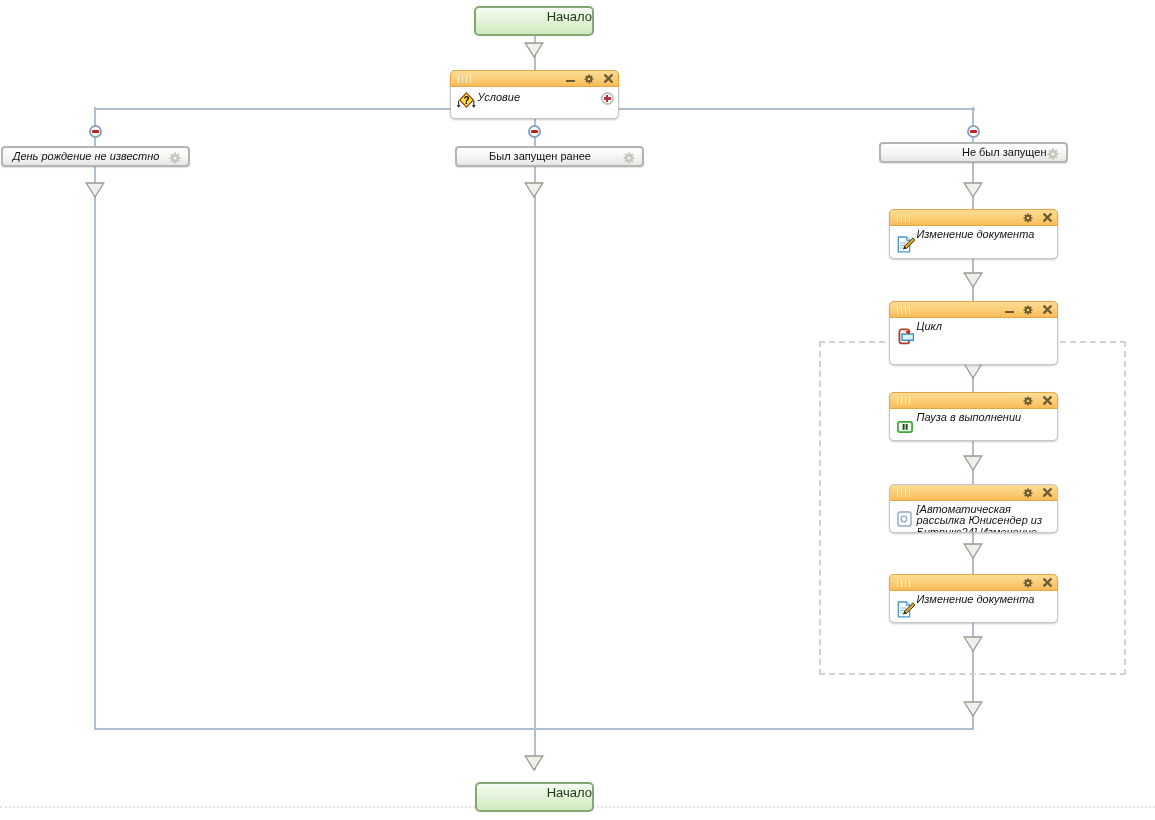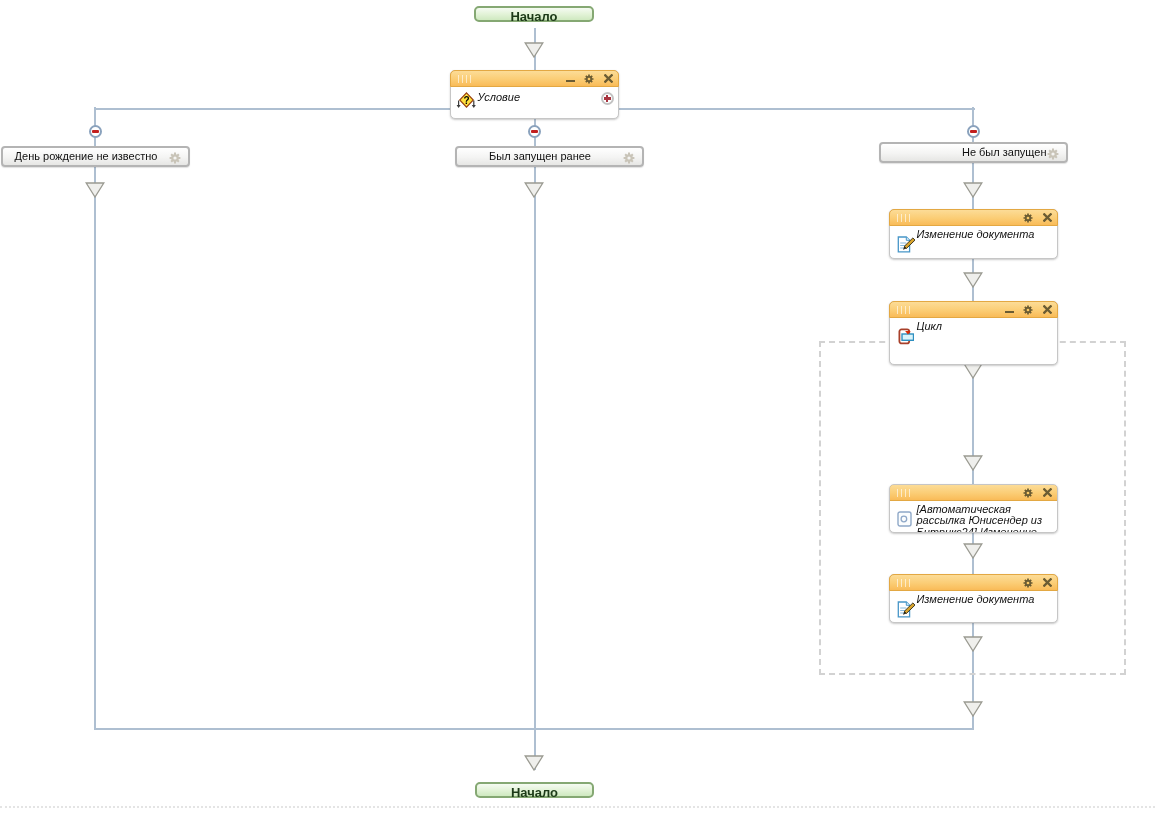--- a/index.html
+++ b/index.html
@@ -20,23 +20,23 @@
        border-radius:5px;z-index:5;box-shadow:0 1px 2px rgba(100,100,100,.35);}
   .tbar{position:relative;height:15px;margin:-1px -1px 0 -1px;
         background:linear-gradient(#fcdc97,#fbcd75 55%,#f9bb58);
         border:1px solid #e3a843;border-radius:5px 5px 0 0;}
   .grip{position:absolute;left:7px;top:4px;width:14px;height:8px;
         background:repeating-linear-gradient(90deg,rgba(255,255,255,.6) 0 1px,rgba(0,0,0,0) 1px 4px);}
   .tmin{position:absolute;width:9px;height:2.4px;top:9px;background:#6b5c33;}
   .ticon{position:absolute;top:2px;}
   .btxt{position:absolute;left:27px;top:19px;right:-4px;font-size:11px;line-height:11.9px;color:#111;font-style:italic;}
   .bicon{position:absolute;left:7px;}
-  .gbtn{position:absolute;box-sizing:border-box;height:16px;border:2px solid #85a873;border-radius:5px;
+  .gbtn{position:absolute;box-sizing:border-box;height:30px;border:2px solid #85a873;border-radius:5px;
         background:linear-gradient(#f5fbf2,#e3f3d8 50%,#cfe9c0);z-index:5;
-        font-size:13px;color:#1c3a18;text-align:center;line-height:18px;font-weight:bold;}
+        font-size:13px;color:#1c3a18;text-align:right;line-height:18px;}
   .plus{position:absolute;left:150px;top:21px;width:9px;height:9px;border:2px solid #c3c3c3;
         border-radius:50%;background:#fff;}
   .plus b{position:absolute;left:1px;top:3.4px;width:7px;height:2.2px;background:#a83540;}
   .plus i{position:absolute;left:3.4px;top:1px;width:2.2px;height:7px;background:#a83540;}
   .dash{position:absolute;left:819px;top:341px;width:307px;height:334px;box-sizing:border-box;
         border:2px dashed #d2d2d2;z-index:1;}
   .dots{position:absolute;left:0;top:806px;width:1155px;height:0;border-top:2px dotted #e4e4e4;}
 </style>
 </head>
 <body>
@@ -91,21 +91,21 @@
   <svg class="arr" style="left:963px;top:701px;">
       <polygon points="1.2,1 18.8,1 10,15" fill="#efefec" stroke="#9a9a91" stroke-width="1.3"></polygon>
     </svg>
   <svg class="arr" style="left:524px;top:755px;">
       <polygon points="1.2,1 18.8,1 10,15" fill="#efefec" stroke="#9a9a91" stroke-width="1.3"></polygon>
     </svg>
 
   <div class="gbtn" style="left:474px;top:6px;width:120px;">Начало</div>
   <div class="gbtn" style="left:475px;top:782px;width:119px;">Начало</div>
 
-  <div class="hdr" style="left:1px;top:146px;">День рождение не известно<svg style="right:7px;top:4px;" width="12" height="12" viewBox="0 0 20 20">
+  <div class="hdr" style="left:1px;top:146px;font-style:italic;">День рождение не известно<svg style="right:7px;top:4px;" width="12" height="12" viewBox="0 0 20 20">
         <g stroke="#c9c4b8" stroke-width="3.4">
           <path d="M10 1v18M1 10h18M3.6 3.6l12.8 12.8M16.4 3.6L3.6 16.4"></path>
         </g>
         <circle cx="10" cy="10" r="6.4" fill="#c9c4b8"></circle>
         <circle cx="10" cy="10" r="2.7" fill="#f4f4f2"></circle>
       </svg></div>
   <div class="hdr" style="left:439px;top:146px;margin-left:16px;">Был запущен ранее<svg style="right:7px;top:4px;" width="12" height="12" viewBox="0 0 20 20">
         <g stroke="#c9c4b8" stroke-width="3.4">
           <path d="M10 1v18M1 10h18M3.6 3.6l12.8 12.8M16.4 3.6L3.6 16.4"></path>
         </g>
@@ -189,20 +189,41 @@
         </svg>
     </div>
     <svg class="bicon" style="top:26px;" width="17" height="17" viewBox="0 0 17 17">
       <rect x="2.4" y="1.4" width="9.8" height="14" rx="2.2" fill="none" stroke="#a8402a" stroke-width="1.8"></rect>
       <rect x="5" y="6" width="11.5" height="6.3" fill="#daf4fb" stroke="#2e8fc0" stroke-width="1.4"></rect>
       <polygon points="8.2,3.1 13.7,3.1 10.9,6.6" fill="#d92b05"></polygon>
     </svg>
     <div class="btxt">Цикл</div>
   </div>
 
+  <div class="blk" style="left:888.5px;top:392px;height:49px;">
+    <div class="tbar">
+      <div class="grip"></div>
+      <svg class="ticon" style="right:24px;top:3px;" width="10" height="10" viewBox="0 0 20 20">
+          <g stroke="#6b5c33" stroke-width="3.4">
+            <path d="M10 1v18M1 10h18M3.6 3.6l12.8 12.8M16.4 3.6L3.6 16.4"></path>
+          </g>
+          <circle cx="10" cy="10" r="6.4" fill="#6b5c33"></circle>
+          <circle cx="10" cy="10" r="2.7" fill="#fbca67"></circle>
+        </svg>
+      <svg class="ticon" style="right:5px;top:3px;" width="9" height="9">
+          <path d="M1.3 1.3 L7.7 7.7 M7.7 1.3 L1.3 7.7" stroke="#6b5c33" stroke-width="2.3" stroke-linecap="square"></path>
+        </svg>
+    </div>
+    <svg class="bicon" style="top:28px;" width="16" height="12" viewBox="0 0 16 12">
+      <rect x="0.9" y="0.9" width="14.2" height="10.2" rx="2" fill="#f4fcf1" stroke="#3aaa35" stroke-width="1.7"></rect>
+      <rect x="5.7" y="3" width="1.9" height="5.8" fill="#1c421c"></rect>
+      <rect x="8.7" y="3" width="1.9" height="5.8" fill="#1c421c"></rect>
+    </svg>
+    <div class="btxt">Пауза в выполнении</div>
+  </div>
 
   <div class="blk" style="left:888.5px;top:483.5px;height:49px;overflow:hidden;">
     <div class="tbar">
       <div class="grip"></div>
       <svg class="ticon" style="right:24px;top:3px;" width="10" height="10" viewBox="0 0 20 20">
           <g stroke="#6b5c33" stroke-width="3.4">
             <path d="M10 1v18M1 10h18M3.6 3.6l12.8 12.8M16.4 3.6L3.6 16.4"></path>
           </g>
           <circle cx="10" cy="10" r="6.4" fill="#6b5c33"></circle>
           <circle cx="10" cy="10" r="2.7" fill="#fbca67"></circle>

